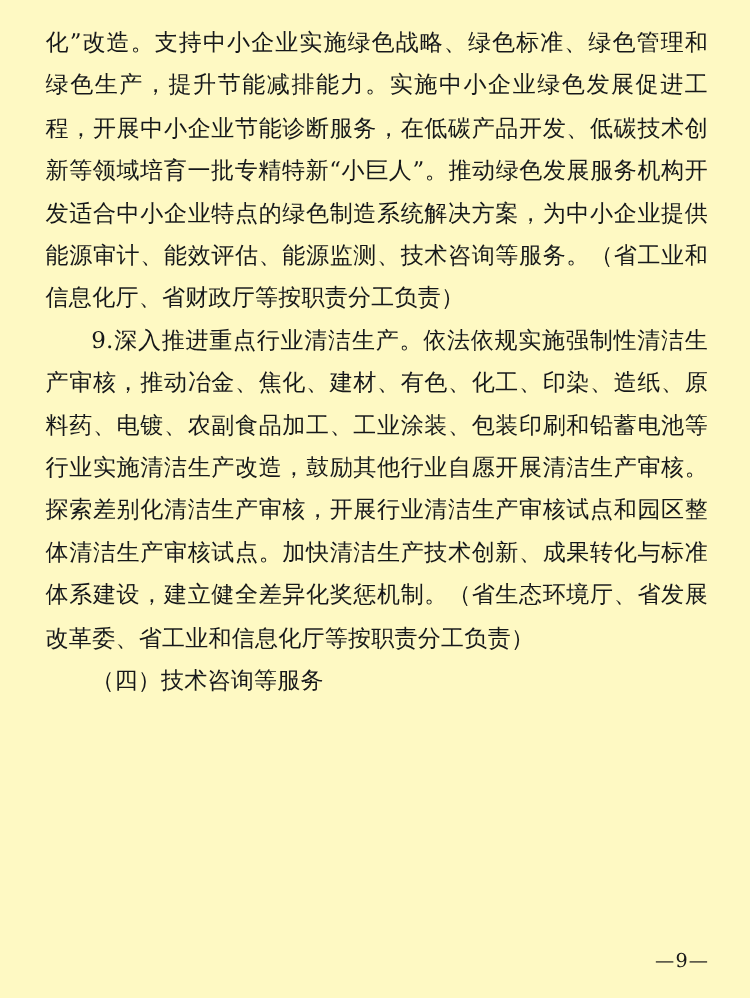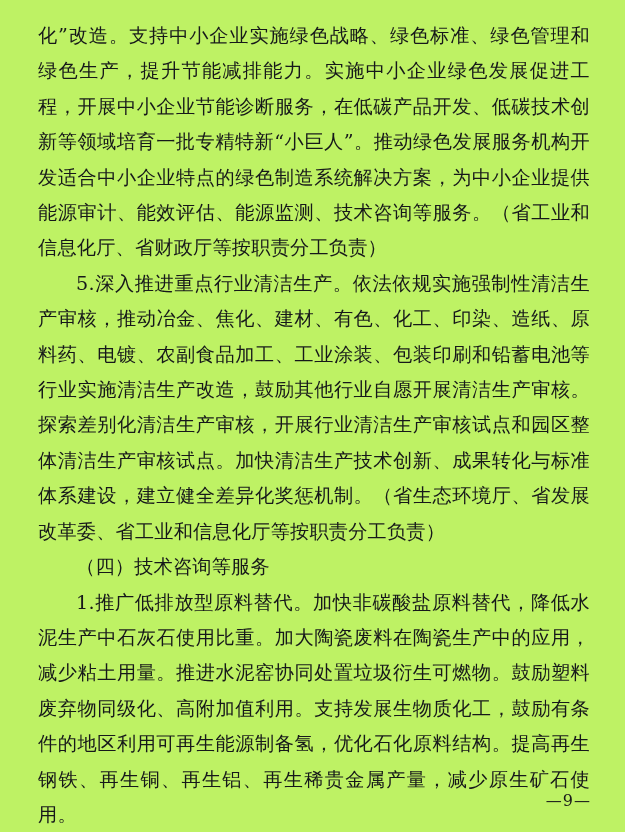--- a/index.html
+++ b/index.html
@@ -14,21 +14,21 @@
     color: #141414;
     position: relative;
     overflow: hidden;
   }
   .page {
     position: absolute;
     left: 0;
     top: 0;
     width: 625px;
     height: 832px;
-    background: #bef264;
+    background: #fef9c3;
   }
   .content {
     position: absolute;
     left: 38px;
     top: 18px;
     width: 552px;
   }
   .para {
     font-size: 19.2px;
     line-height: 35.4px;
@@ -51,18 +51,17 @@
     letter-spacing: 1px;
     font-family: "DejaVu Serif", "Liberation Serif", serif;
   }
 </style>
 </head>
 <body>
 
 <div class="page">
   <div class="content">
     <p class="para">化”改造。支持中小企业实施绿色战略、绿色标准、绿色管理和绿色生产，提升节能减排能力。实施中小企业绿色发展促进工程，开展中小企业节能诊断服务，在低碳产品开发、低碳技术创新等领域培育一批专精特新“小巨人”。推动绿色发展服务机构开发适合中小企业特点的绿色制造系统解决方案，为中小企业提供能源审计、能效评估、能源监测、技术咨询等服务。（省工业和信息化厅、省财政厅等按职责分工负责）</p>
-    <p class="para indent2">5.深入推进重点行业清洁生产。依法依规实施强制性清洁生产审核，推动冶金、焦化、建材、有色、化工、印染、造纸、原料药、电镀、农副食品加工、工业涂装、包装印刷和铅蓄电池等行业实施清洁生产改造，鼓励其他行业自愿开展清洁生产审核。探索差别化清洁生产审核，开展行业清洁生产审核试点和园区整体清洁生产审核试点。加快清洁生产技术创新、成果转化与标准体系建设，建立健全差异化奖惩机制。（省生态环境厅、省发展改革委、省工业和信息化厅等按职责分工负责）</p>
+    <p class="para indent2">9.深入推进重点行业清洁生产。依法依规实施强制性清洁生产审核，推动冶金、焦化、建材、有色、化工、印染、造纸、原料药、电镀、农副食品加工、工业涂装、包装印刷和铅蓄电池等行业实施清洁生产改造，鼓励其他行业自愿开展清洁生产审核。探索差别化清洁生产审核，开展行业清洁生产审核试点和园区整体清洁生产审核试点。加快清洁生产技术创新、成果转化与标准体系建设，建立健全差异化奖惩机制。（省生态环境厅、省发展改革委、省工业和信息化厅等按职责分工负责）</p>
     <p class="para indent2">（四）技术咨询等服务</p>
-    <p class="para indent2">1.推广低排放型原料替代。加快非碳酸盐原料替代，降低水泥生产中石灰石使用比重。加大陶瓷废料在陶瓷生产中的应用，减少粘土用量。推进水泥窑协同处置垃圾衍生可燃物。鼓励塑料废弃物同级化、高附加值利用。支持发展生物质化工，鼓励有条件的地区利用可再生能源制备氢，优化石化原料结构。提高再生钢铁、再生铜、再生铝、再生稀贵金属产量，减少原生矿石使用。</p>
   </div>
   <div class="page-number">—9—</div>
 </div>
 
 </body></html>

